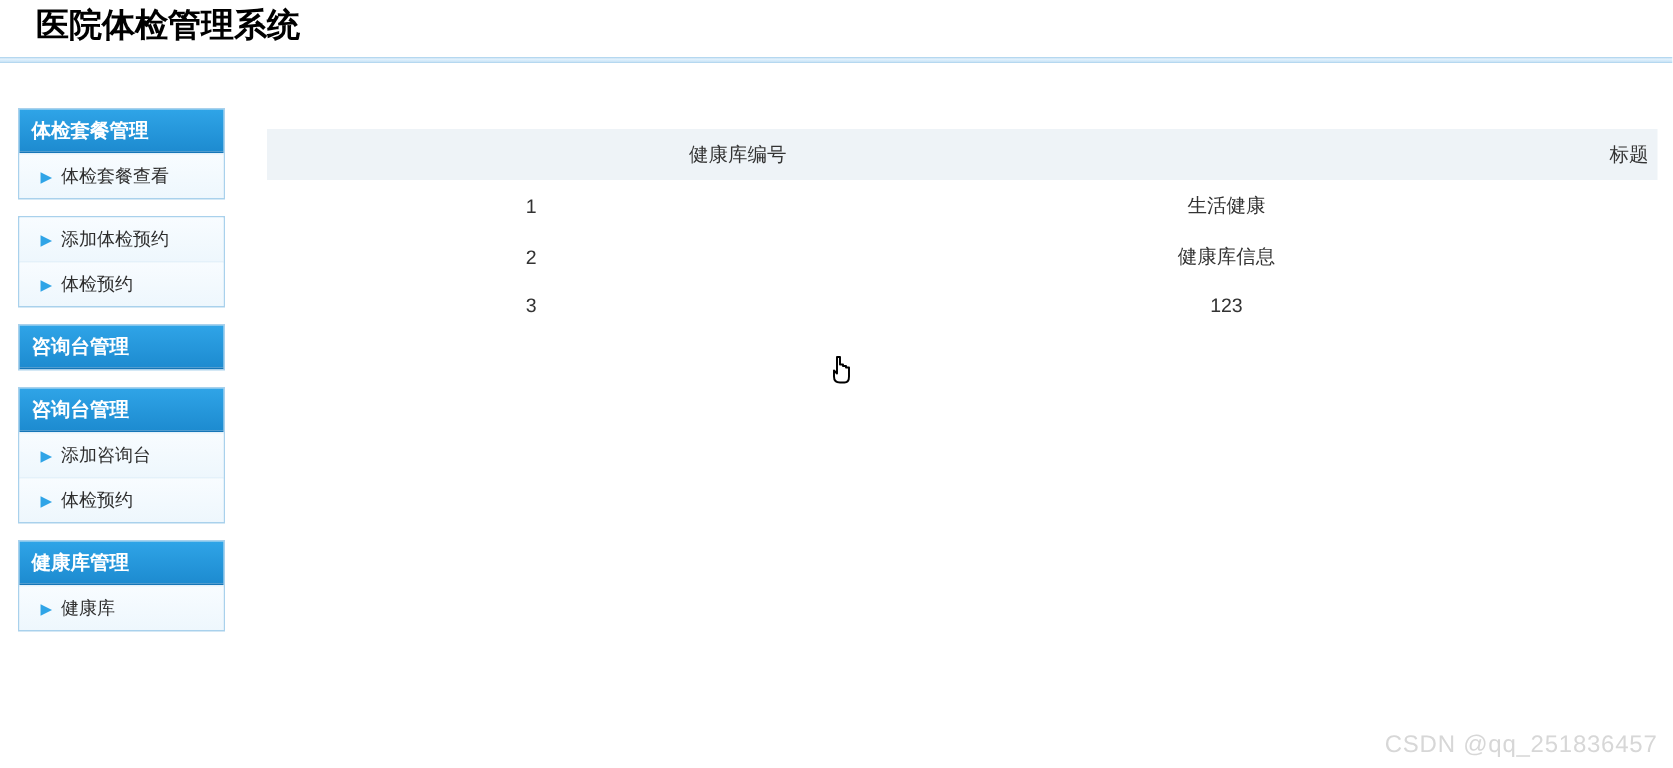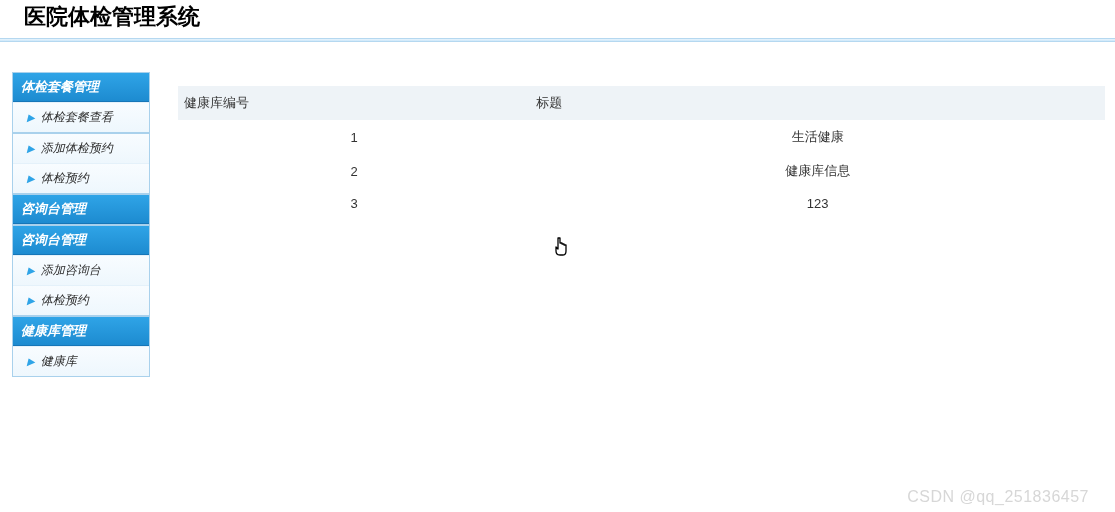--- a/index.html
+++ b/index.html
@@ -29,23 +29,22 @@
       display: flex;
       align-items: flex-start;
     }
     .sidebar {
       width: 160px;
       padding: 28px 10px 10px 12px;
       flex-shrink: 0;
     }
     .nav-group {
       border: 1px solid #a9d1ec;
-      margin-bottom: 0;
+      margin-bottom: 11px;
       background: #fff;
-      font-style: italic;
     }
     .nav-group-header {
       background: linear-gradient(to bottom, #2fa4e7, #1d8bd0);
       color: #fff;
       font-weight: bold;
       font-size: 13px;
       padding: 5px 8px;
       border-bottom: 1px solid #1676b8;
     }
     .nav-item {
@@ -74,42 +73,42 @@
     }
     .table {
       width: 100%;
       border-collapse: collapse;
     }
     .table th {
       background: #eef3f7;
       color: #333;
       font-weight: normal;
       padding: 8px 6px;
-      text-align: left;
+      text-align: right;
       font-size: 13px;
     }
     .table td {
       padding: 8px 6px;
       text-align: center;
       font-size: 13px;
       color: #333;
     }
     .col-id { width: 38%; }
     .col-title { width: 62%; }
     .cursor-icon {
       position: absolute;
       left: 392px;
       top: 192px;
       font-size: 18px;
       color: #000;
       pointer-events: none;
     }
     .watermark {
       position: fixed;
-      right: 26px;
+      right: 10px;
       bottom: 6px;
       color: #d7d7d7;
       font-size: 16px;
       font-family: Arial, sans-serif;
       letter-spacing: 0.5px;
     }
   </style>
 </head>
 <body>
 

